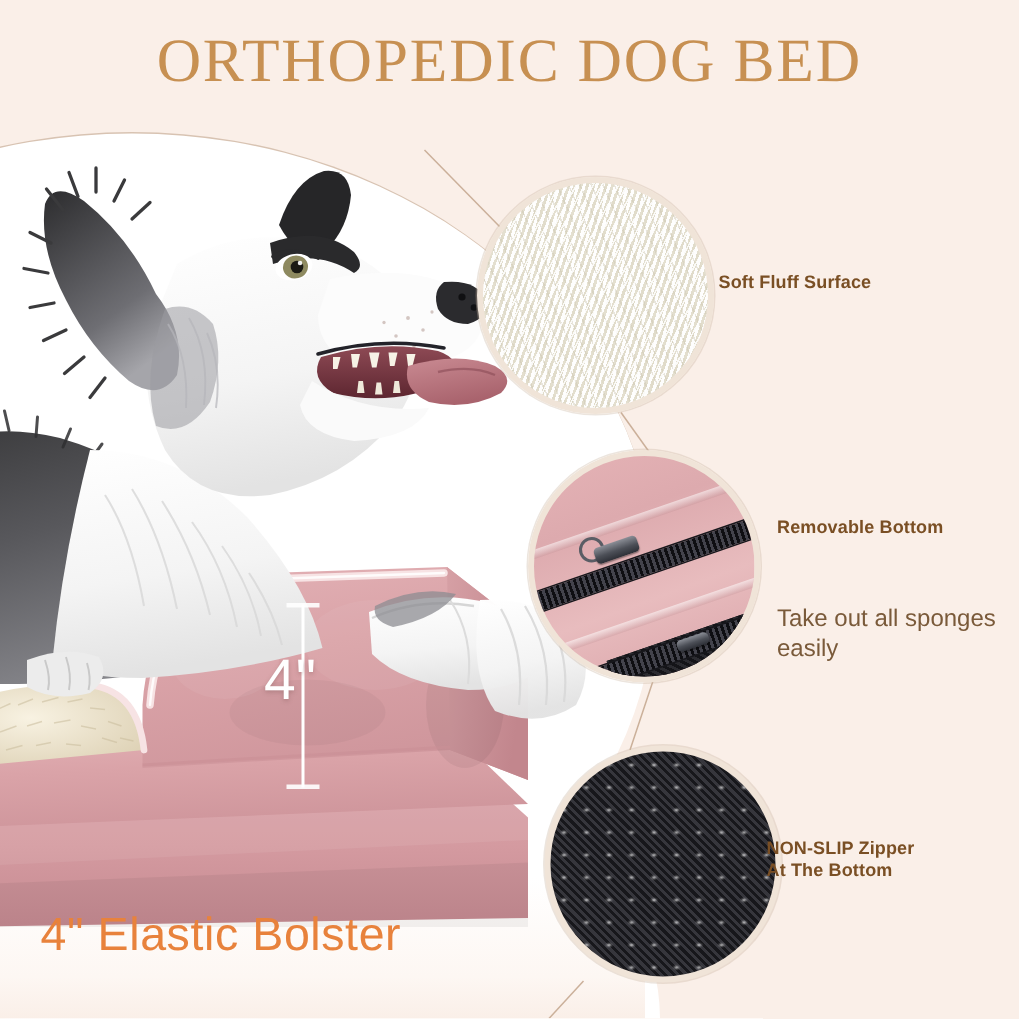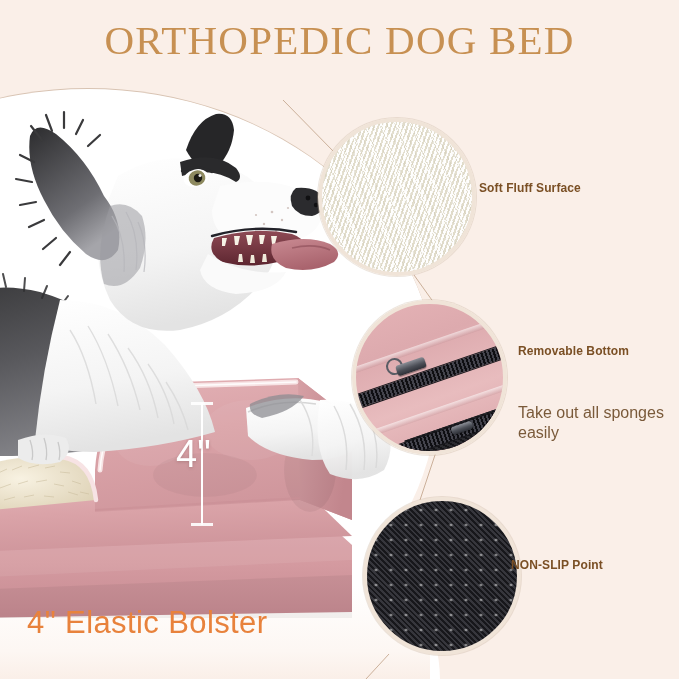--- a/index.html
+++ b/index.html
@@ -503,16 +503,17 @@
   <div class="label" id="lbl-fluff">
     <div class="head">Soft Fluff Surface</div>
   </div>
 
   <div class="label" id="lbl-zipper">
     <div class="head">Removable Bottom</div>
     <div class="sub">Take out all sponges easily</div>
   </div>
 
   <div class="label" id="lbl-nonslip">
-    <div class="head">NON-SLIP Point</div>
+    <div class="head">NON-SLIP Zipper</div>
+    <div class="head">At The Bottom</div>
   </div>
 
 </div>
 
 </body></html>

